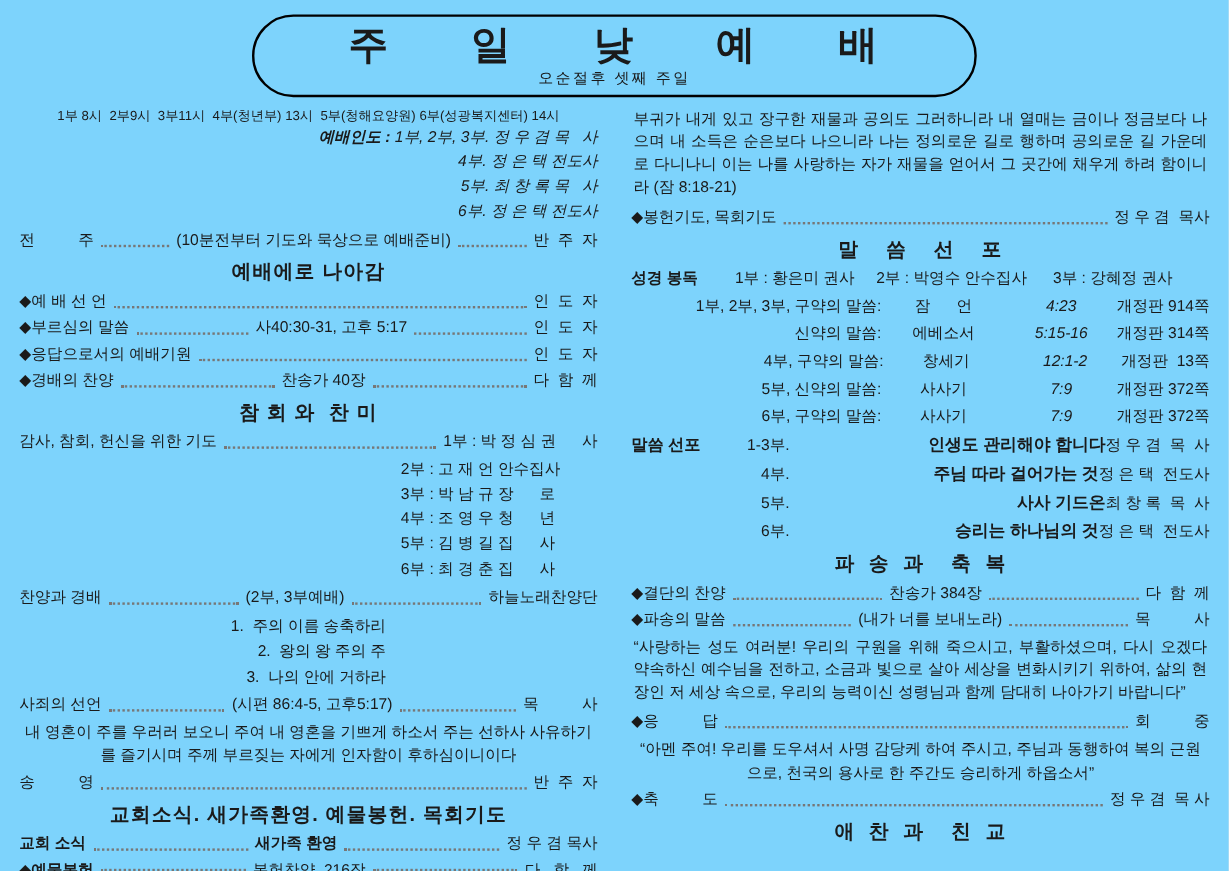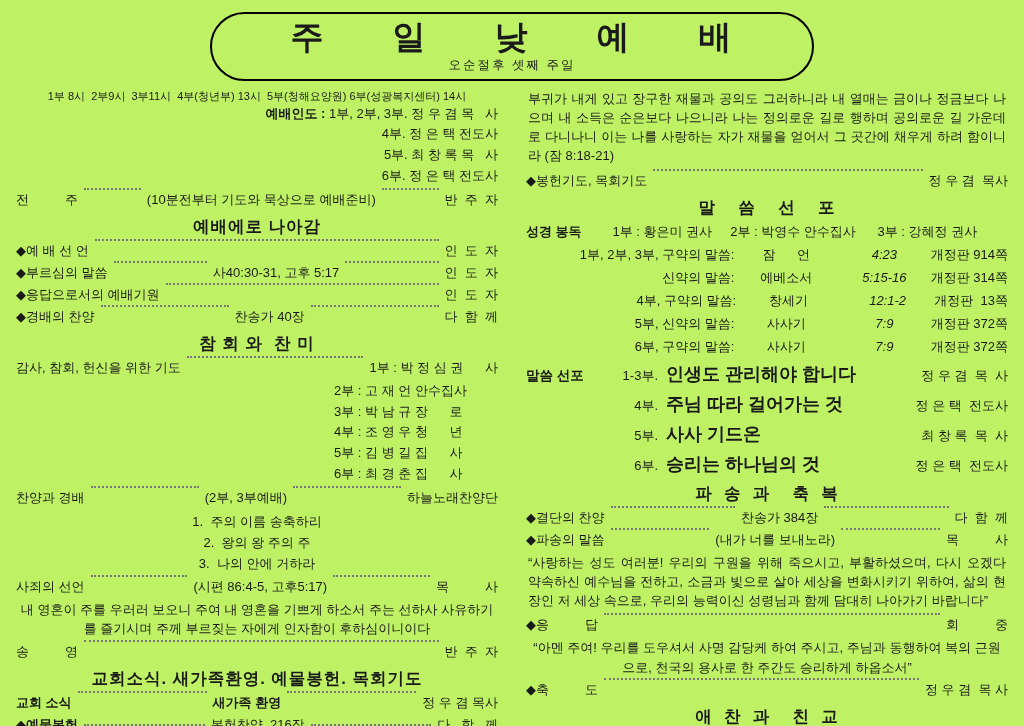--- a/index.html
+++ b/index.html
@@ -1,52 +1,52 @@
 <!DOCTYPE html>
 <html><head>
 <meta charset="utf-8">
 <style>
   html,body{margin:0;padding:0;background:#e8e8e8;}
   body{width:1024px;height:726px;font-family:"Liberation Sans","DejaVu Sans",sans-serif;
        font-size:13px;color:#1a1a1a;-webkit-font-smoothing:antialiased;}
-  .page{box-sizing:border-box;width:1024px;height:726px;background:#bef264;
+  .page{box-sizing:border-box;width:1024px;height:726px;background:#7dd3fc;
         padding:10px 16px 4px;overflow:hidden;}
   .titlebox{box-sizing:border-box;width:604px;margin:2px auto 8px;border:2.5px solid #000;
             border-radius:42px;text-align:center;padding:3px 0 5px;}
   .title{font-size:33px;font-weight:bold;white-space:pre;line-height:1.2;letter-spacing:2px;}
   .subtitle{font-size:12.5px;white-space:pre;letter-spacing:2px;}
   .cols{display:flex;gap:28px;}
   .col{flex:1;min-width:0;}
   .center{text-align:center}
   .b{font-weight:bold}
   .pre{white-space:pre}
   .small{font-size:11px}
-  .row{display:flex;align-items:flex-start;margin:4px 0;}
+  .row{display:flex;align-items:flex-end;margin:4px 0;}
   .leader{flex:1 1 auto;border-bottom:2px dotted #777;margin:0 6px;
           transform:translateY(-3px);min-width:10px;}
   .lbl,.mid,.rr{white-space:pre;}
   .sec{text-align:center;font-weight:bold;font-size:16.5px;white-space:pre;
        margin:7px 0 3px;letter-spacing:1px;}
-  .lead-block{text-align:right;line-height:1.6;}
+  .lead-block{text-align:right;line-height:1.6;font-style:italic;}
   .lead-block div{white-space:pre;}
   .quote-c{text-align:center;line-height:1.5;margin:3px 4px;}
   .jquote{text-align:justify;line-height:1.48;margin:0 2px 6px;}
-  .songs{width:fit-content;margin:2px auto;text-align:center;line-height:1.62;}
+  .songs{width:fit-content;margin:2px auto;text-align:right;line-height:1.62;}
   .songs div{white-space:pre;}
   .pnames div{margin-left:318px;white-space:pre;line-height:1.6;}
   .pname{white-space:pre;}
   .trow{display:flex;margin:5px 0;align-items:baseline;}
   .t-part{width:225px;text-align:right;white-space:pre;}
   .t-book{width:112px;text-align:center;white-space:pre;}
   .t-verse{width:100px;text-align:center;white-space:pre;font-style:italic;}
   .t-page{flex:1;text-align:right;white-space:pre;}
   .srow{display:flex;align-items:baseline;margin:6px 0;}
   .s-label{width:82px;font-weight:bold;white-space:pre;font-size:13.5px;}
   .s-num{width:50px;text-align:right;white-space:pre;margin-right:8px;}
-  .s-title{flex:1;font-weight:bold;white-space:pre;font-size:18px;}
+  .s-title{flex:1;font-weight:bold;white-space:pre;font-size:14px;text-align:right;}
   .s-who{white-space:pre;}
   .off-c{flex:1;display:flex;flex-direction:column;}
   .off-line{display:flex;align-items:baseline;}
   .note{white-space:pre;margin:4px 0;}
 </style>
 </head>
 <body>
 
 <div class="page">
 

